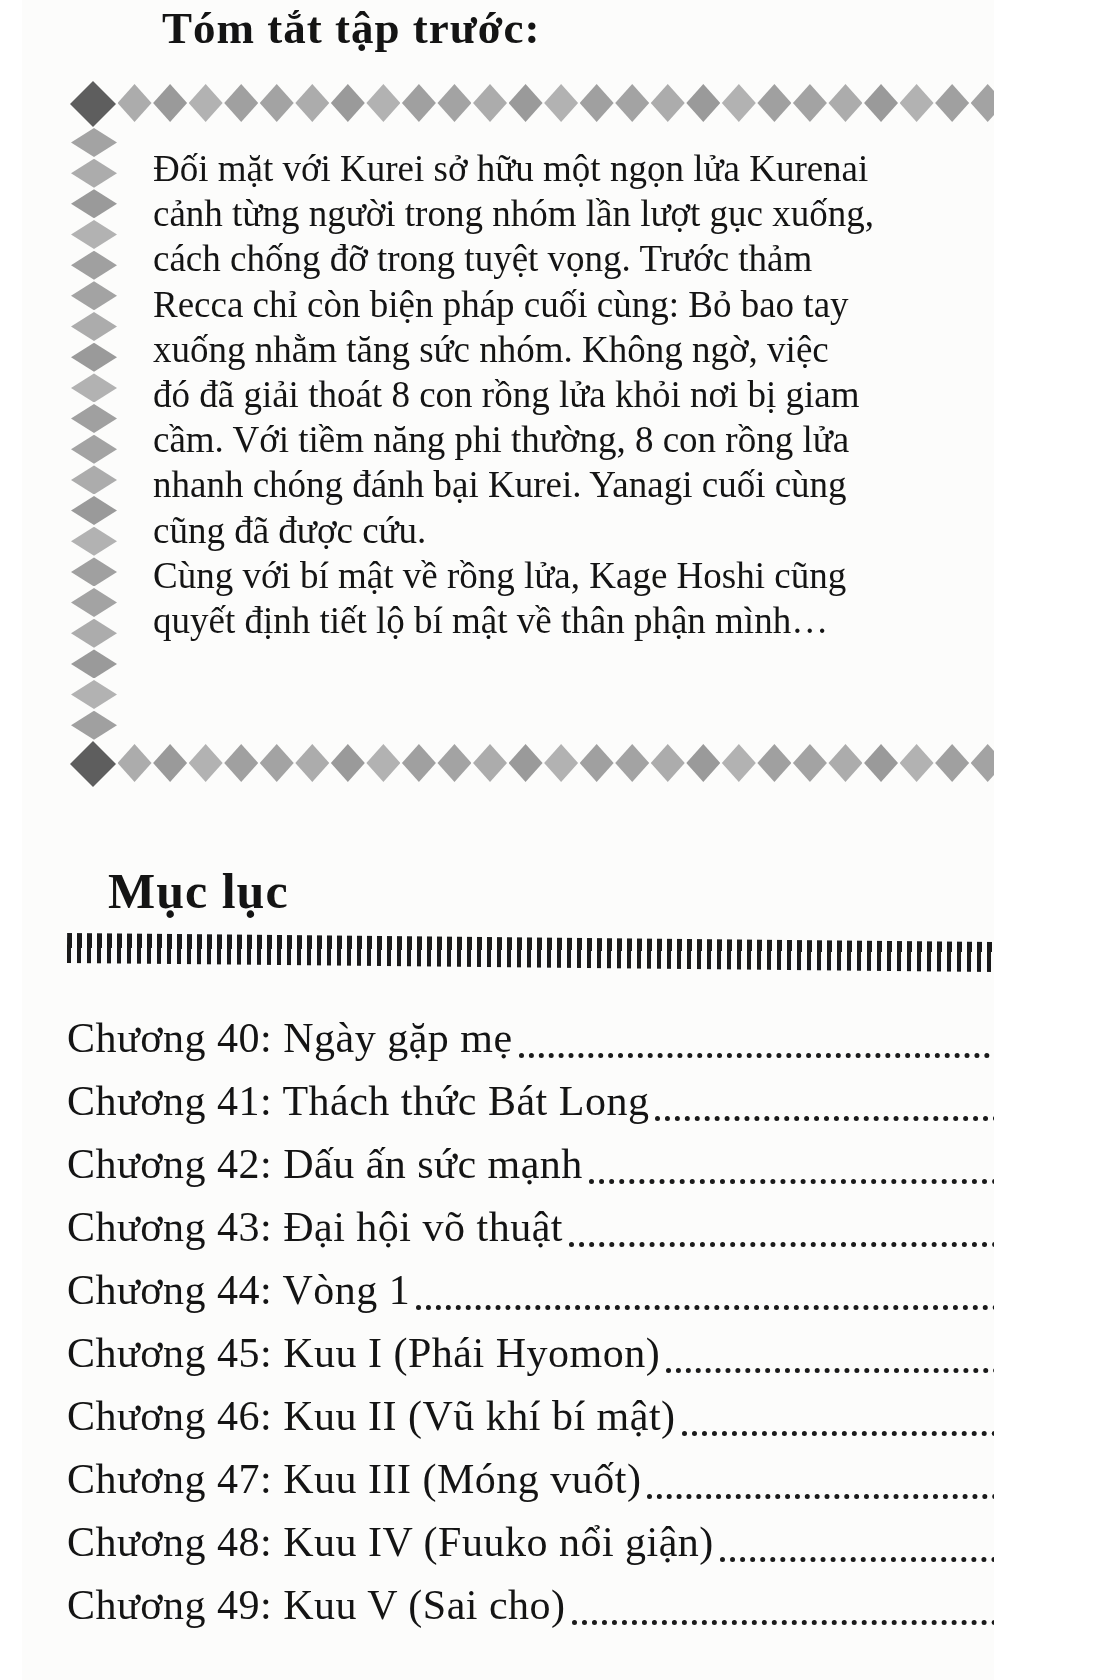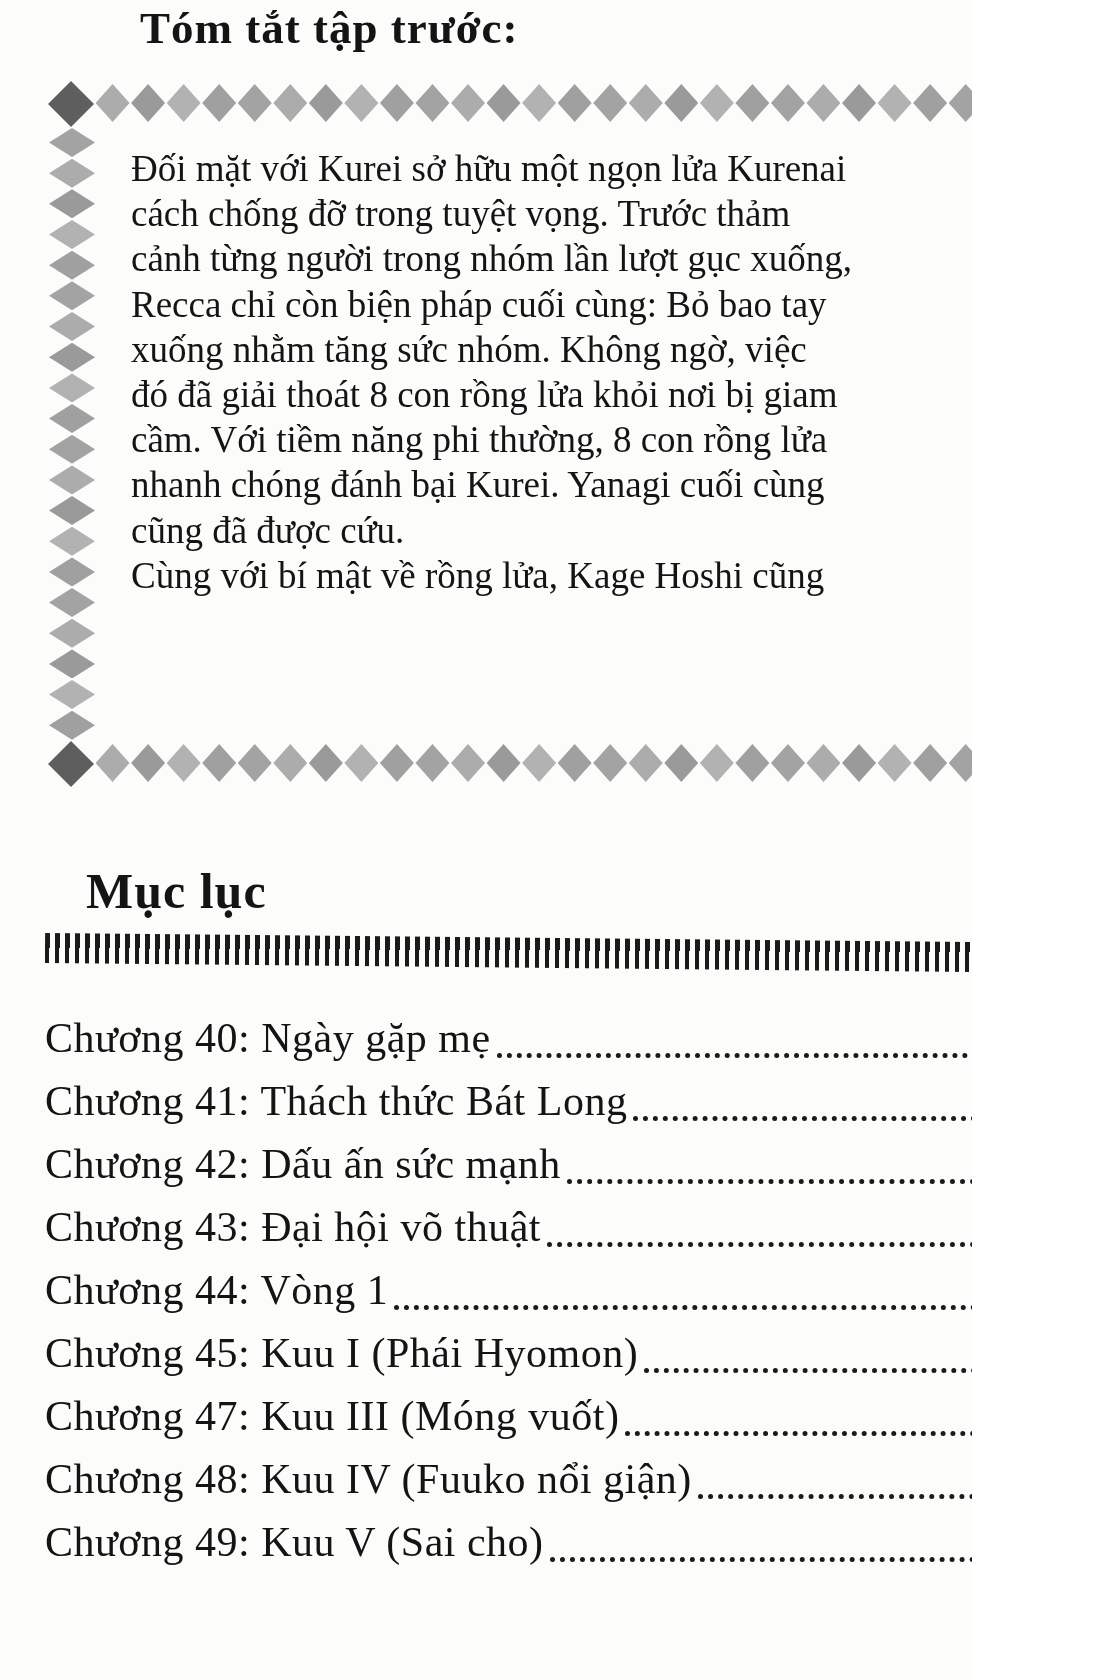--- a/index.html
+++ b/index.html
@@ -3,20 +3,21 @@
 <meta charset="utf-8">
 <style>
   html,body{margin:0;padding:0;}
   .screen{
     position:relative;
     width:972px;height:1680px;
     background:#fcfcfb;
     overflow:hidden;
     font-family:"Liberation Serif", serif;
     color:#141414;
+    margin-left:22px;
   }
   
   .page-title{
     position:absolute;left:140px;top:2px;
     font-size:45px;font-weight:bold;letter-spacing:1px;
   }
   
   .dborder{position:absolute;left:48px;top:84px;width:1018px;height:700px;}
   .b-top,.b-bottom{
     position:absolute;left:0;width:100%;height:44px;
@@ -178,29 +179,30 @@
         <span class="diamond" style="background: rgb(163, 163, 163);"></span>
         <span class="diamond" style="background: rgb(172, 172, 172);"></span>
         <span class="diamond" style="background: rgb(154, 154, 154);"></span>
         <span class="diamond" style="background: rgb(178, 178, 178);"></span>
         <span class="diamond" style="background: rgb(160, 160, 160);"></span>
       </div>
   </div>
 
   <div class="summary">
     <div class="sline">Đối mặt với Kurei sở hữu một ngọn lửa Kurenai</div>
+    <div class="sline">cảnh từng người trong nhóm lần lượt gục xuống,</div>
     <div class="sline">cách chống đỡ trong tuyệt vọng. Trước thảm</div>
-    <div class="sline">cảnh từng người trong nhóm lần lượt gục xuống,</div>
     <div class="sline">Recca chỉ còn biện pháp cuối cùng: Bỏ bao tay</div>
     <div class="sline">xuống nhằm tăng sức nhóm. Không ngờ, việc</div>
     <div class="sline">đó đã giải thoát 8 con rồng lửa khỏi nơi bị giam</div>
     <div class="sline">cầm. Với tiềm năng phi thường, 8 con rồng lửa</div>
     <div class="sline">nhanh chóng đánh bại Kurei. Yanagi cuối cùng</div>
     <div class="sline">cũng đã được cứu.</div>
     <div class="sline">Cùng với bí mật về rồng lửa, Kage Hoshi cũng</div>
+    <div class="sline">quyết định tiết lộ bí mật về thân phận mình…</div>
   </div>
 
   <div class="toc-heading">Mục lục</div>
 
   <div class="stripe-bar"></div>
 
   <div class="toc">
     <div class="trow">
       <span class="tlabel">Chương 40: Ngày gặp mẹ</span>
       <span class="tdots"></span>
@@ -225,20 +227,25 @@
       <span class="tlabel">Chương 44: Vòng 1</span>
       <span class="tdots"></span>
       <span class="tpage">30</span>
     </div>
     <div class="trow">
       <span class="tlabel">Chương 45: Kuu I (Phái Hyomon)</span>
       <span class="tdots"></span>
       <span class="tpage">89</span>
     </div>
     <div class="trow">
+      <span class="tlabel">Chương 46: Kuu II (Vũ khí bí mật)</span>
+      <span class="tdots"></span>
+      <span class="tpage">107</span>
+    </div>
+    <div class="trow">
       <span class="tlabel">Chương 47: Kuu III (Móng vuốt)</span>
       <span class="tdots"></span>
       <span class="tpage">230</span>
     </div>
     <div class="trow">
       <span class="tlabel">Chương 48: Kuu IV (Fuuko nổi giận)</span>
       <span class="tdots"></span>
       <span class="tpage">143</span>
     </div>
     <div class="trow">

